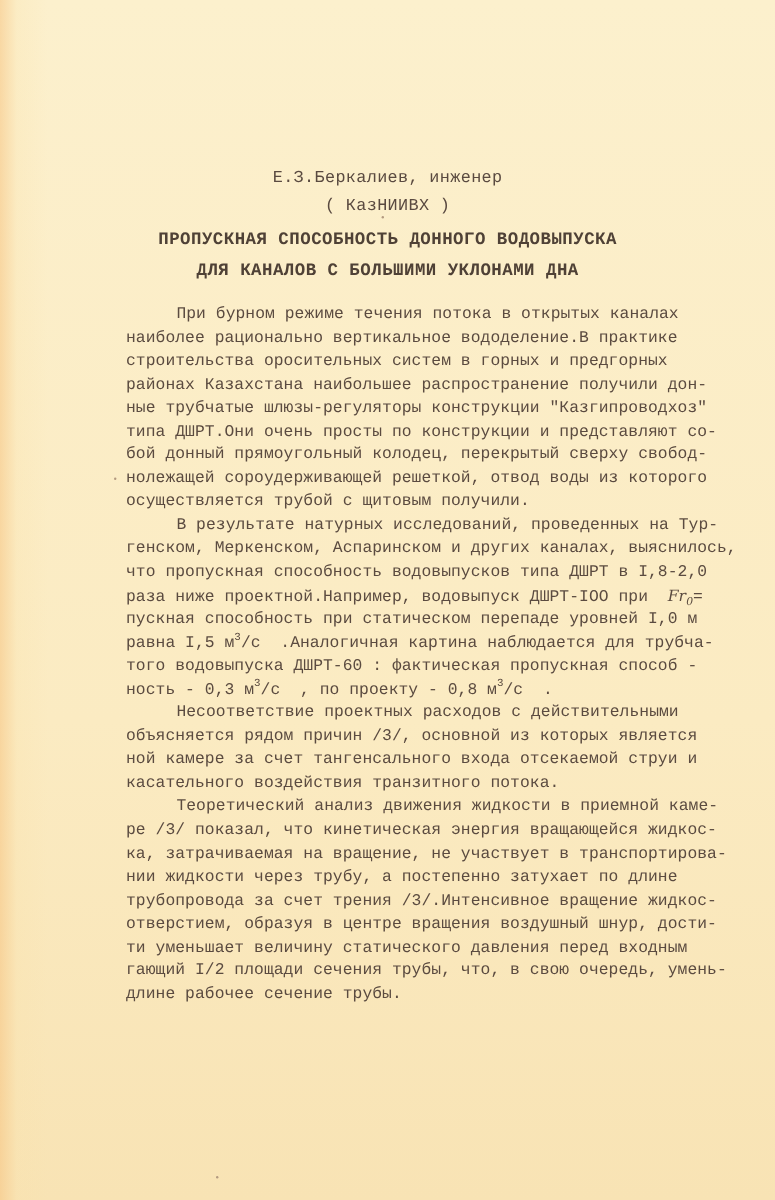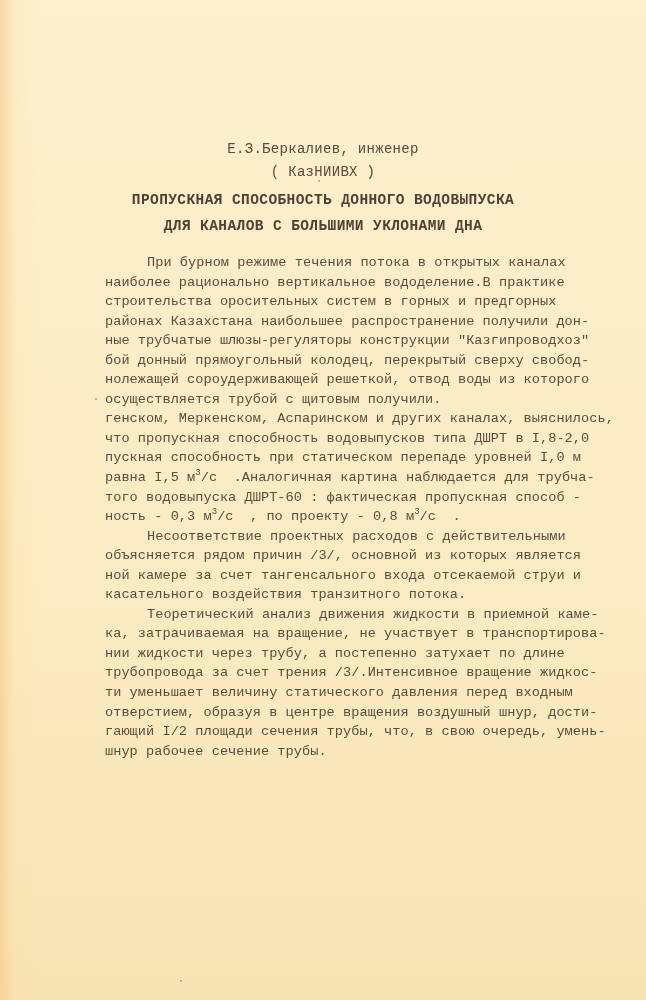--- a/index.html
+++ b/index.html
@@ -36,39 +36,43 @@
   <div class="org">( КазНИИВХ )</div>
   <div class="heading h1">ПРОПУСКНАЯ СПОСОБНОСТЬ ДОННОГО ВОДОВЫПУСКА</div>
   <div class="heading h2">ДЛЯ КАНАЛОВ С БОЛЬШИМИ УКЛОНАМИ ДНА</div>
 
   <div class="body-text">
     <div class="line indent">При бурном режиме течения потока в открытых каналах</div>
     <div class="line">наиболее рационально вертикальное вододеление.В практике</div>
     <div class="line">строительства оросительных систем в горных и предгорных</div>
     <div class="line">районах Казахстана наибольшее распространение получили дон-</div>
     <div class="line">ные трубчатые шлюзы-регуляторы конструкции "Казгипроводхоз"</div>
+    <div class="line">типа ДШРТ.Они очень просты по конструкции и представляют со-</div>
     <div class="line">бой донный прямоугольный колодец, перекрытый сверху свобод-</div>
     <div class="line">нолежащей сороудерживающей решеткой, отвод воды из которого</div>
     <div class="line">осуществляется трубой с щитовым получили.</div>
+    <div class="line indent">В результате натурных исследований, проведенных на Тур-</div>
     <div class="line">генском, Меркенском, Аспаринском и других каналах, выяснилось,</div>
     <div class="line">что пропускная способность водовыпусков типа ДШРТ в I,8-2,0</div>
+    <div class="line"><span>раза ниже проектной.Например, водовыпуск ДШРТ-IOO при</span>  <span class="var"><span>Fr</span><sub>0</sub></span><span>=</span></div>
     <div class="line">пускная способность при статическом перепаде уровней I,0 м</div>
     <div class="line"><span>равна I,5 м</span><sup>3</sup><span>/с  .Аналогичная картина наблюдается для трубча-</span></div>
     <div class="line">того водовыпуска ДШРТ-60 : фактическая пропускная способ -</div>
     <div class="line"><span>ность - 0,3 м</span><sup>3</sup><span>/с  , по проекту - 0,8 м</span><sup>3</sup><span>/с  .</span></div>
     <div class="line indent">Несоответствие проектных расходов с действительными</div>
     <div class="line">объясняется рядом причин /3/, основной из которых является</div>
     <div class="line">ной камере за счет тангенсального входа отсекаемой струи и</div>
     <div class="line">касательного воздействия транзитного потока.</div>
     <div class="line indent">Теоретический анализ движения жидкости в приемной каме-</div>
+    <div class="line">ре /3/ показал, что кинетическая энергия вращающейся жидкос-</div>
     <div class="line">ка, затрачиваемая на вращение, не участвует в транспортирова-</div>
     <div class="line">нии жидкости через трубу, а постепенно затухает по длине</div>
     <div class="line">трубопровода за счет трения /3/.Интенсивное вращение жидкос-</div>
+    <div class="line">отверстием, образуя в центре вращения воздушный шнур, дости-</div>
     <div class="line">ти уменьшает величину статического давления перед входным</div>
-    <div class="line">отверстием, образуя в центре вращения воздушный шнур, дости-</div>
     <div class="line">гающий I/2 площади сечения трубы, что, в свою очередь, умень-</div>
-    <div class="line">шнур рабочее сечение трубы.</div>
+    <div class="line">длине рабочее сечение трубы.</div>
   </div>
 
   <div class="speck" style="left:318px;top:180px;"></div>
   <div class="speck" style="left:95px;top:398px;"></div>
   <div class="speck" style="left:180px;top:980px;"></div>
 </div>
 
 </body></html>

